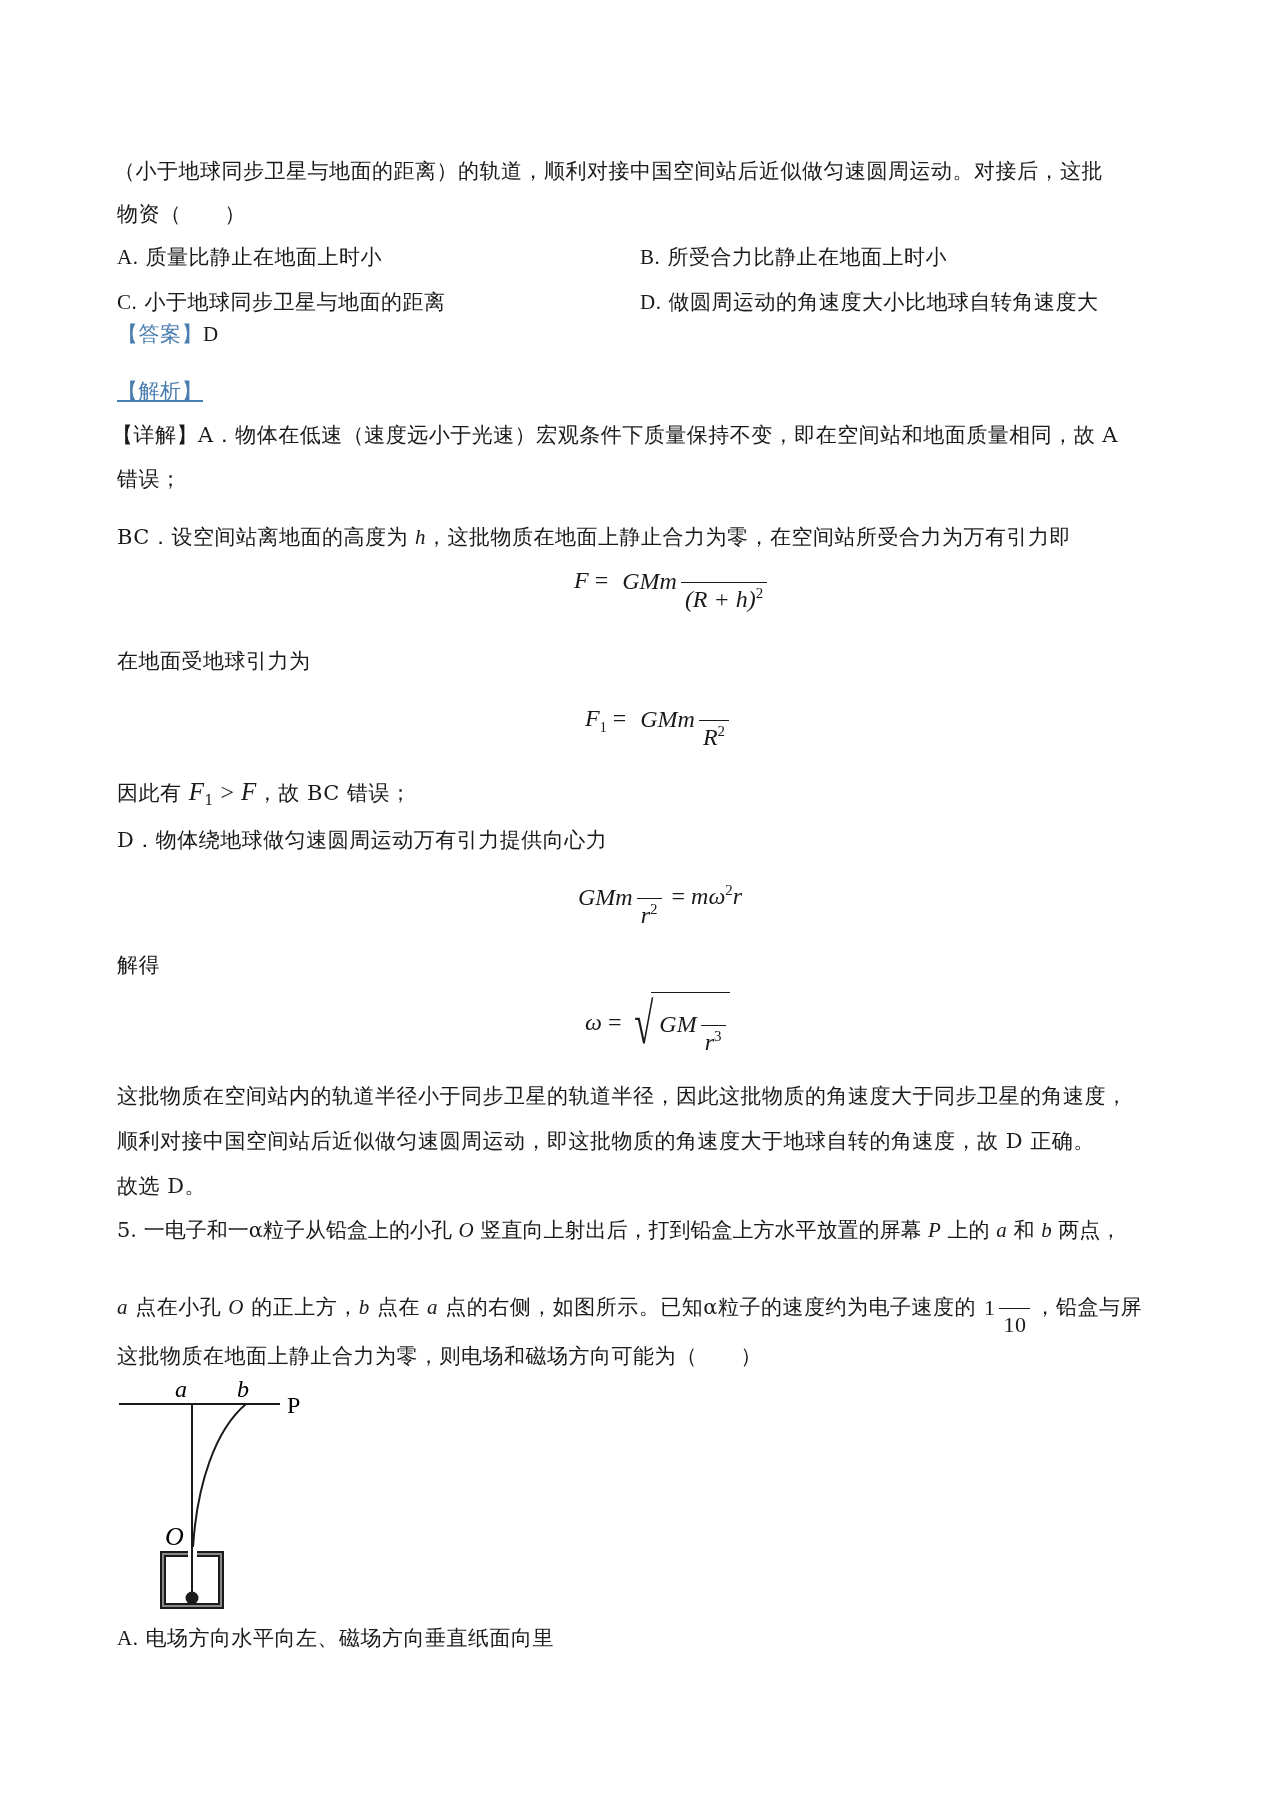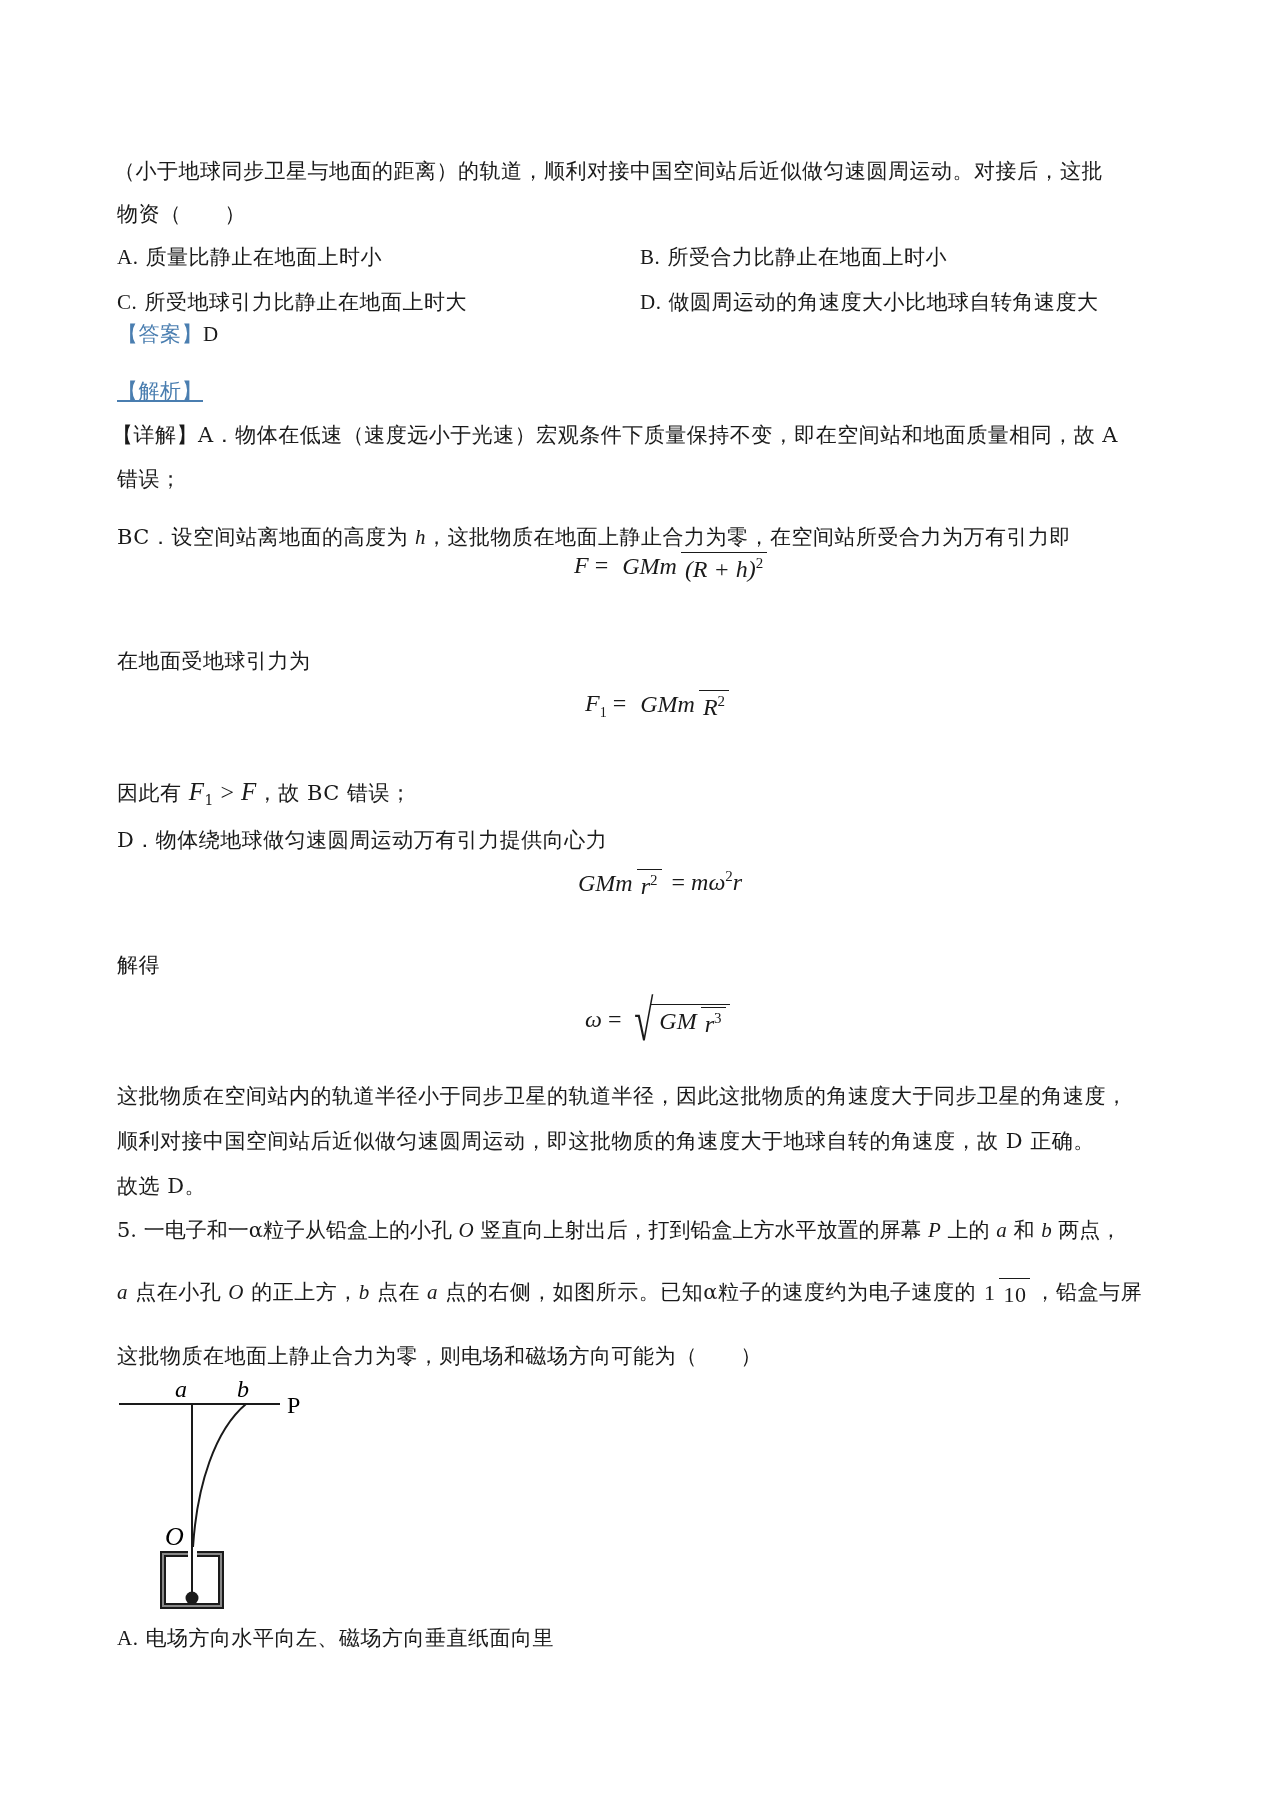--- a/index.html
+++ b/index.html
@@ -5,21 +5,21 @@
   html, body { margin: 0; padding: 0; background: #ffffff; }
   body { width: 1280px; height: 1810px; position: relative; overflow: hidden;
          font-family: "DejaVu Serif", "Liberation Serif", serif; color: #1a1a1a; }
   .line { position: absolute; left: 117px; font-size: 21px; line-height: 28px; white-space: nowrap; letter-spacing: 0.5px; }
   .tag { color: #4a7eb0; }
   .i { font-style: italic; font-family: "Liberation Serif", serif; }
   .latin { font-family: "Liberation Serif", serif; }
   .formula { position: absolute; font-family: "Liberation Serif", serif; font-size: 24px; font-style: italic; color: #1a1a1a; }
   .frac { display: inline-flex; flex-direction: row; align-items: center; vertical-align: middle; margin: 0 4px; }
   .frac .num { padding: 0 4px 2px; }
-  .frac .den { border-top: 1.5px solid #1a1a1a; padding: 2px 4px 0; }
+  .frac .den { border-top: 1.5px solid #1a1a1a; padding: 2px 4px 0; margin-top: 30px; }
   .up { font-size: 15px; vertical-align: super; font-style: normal; }
   .sub { font-size: 14px; vertical-align: sub; font-style: normal; }
   .eq { font-style: normal; margin: 0 6px; }
   .sqrt { display: inline-flex; align-items: center; vertical-align: middle; }
   .sqrt .radical { font-size: 58px; font-style: normal; line-height: 1; transform: scaleX(0.6); margin-right: -8px; }
   .sqrt .radicand { border-top: 1.5px solid #1a1a1a; padding-top: 2px; }
   .small-frac { font-style: normal; font-size: 22px; }
   svg text { font-family: "Liberation Serif", serif; }
 </style>
 </head>
@@ -31,21 +31,21 @@
 <div class="line" style="top:243px;">
   <span class="latin">A.</span>
   <span>质量比静止在地面上时小</span>
 </div>
 <div class="line" style="top:243px; left:640px;">
   <span class="latin">B.</span>
   <span>所受合力比静止在地面上时小</span>
 </div>
 <div class="line" style="top:288px;">
   <span class="latin">C.</span>
-  <span>所受地球引力比静止在地面上时大</span>
+  <span>小于地球同步卫星与地面的距离</span>
 </div>
 <div class="line" style="top:288px; left:640px;">
   <span class="latin">D.</span>
   <span>做圆周运动的角速度大小比地球自转角速度大</span>
 </div>
 
 <div class="line" style="top:320px;">
   <span class="tag">【答案】</span><span class="latin">D</span>
 </div>
 <div class="line tag" style="top:377px;text-decoration:underline;">【解析】</div>

